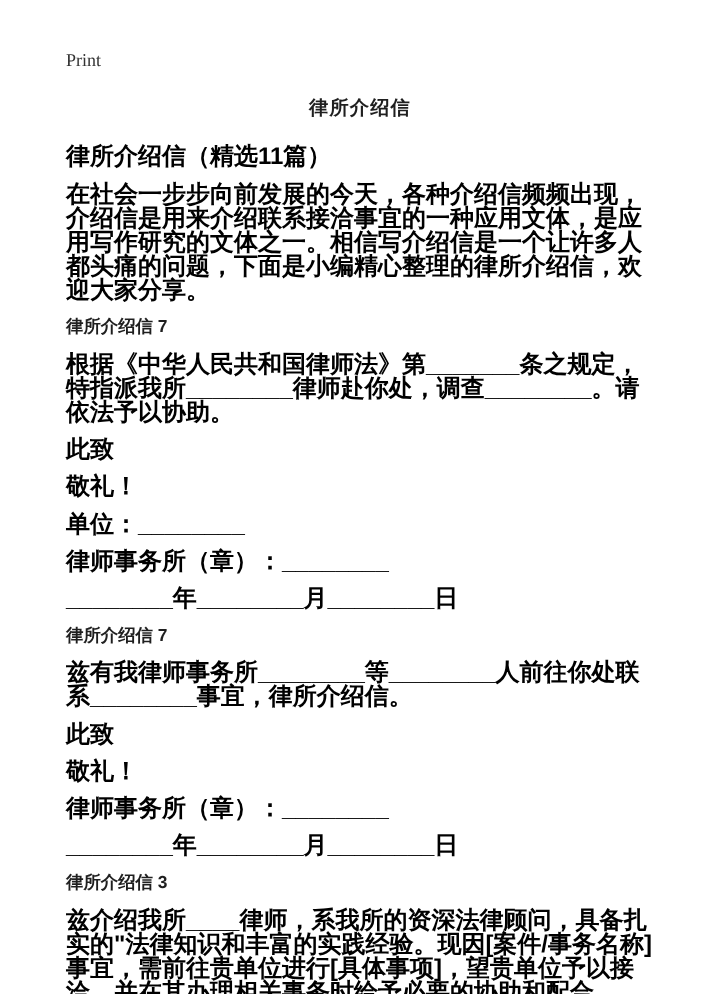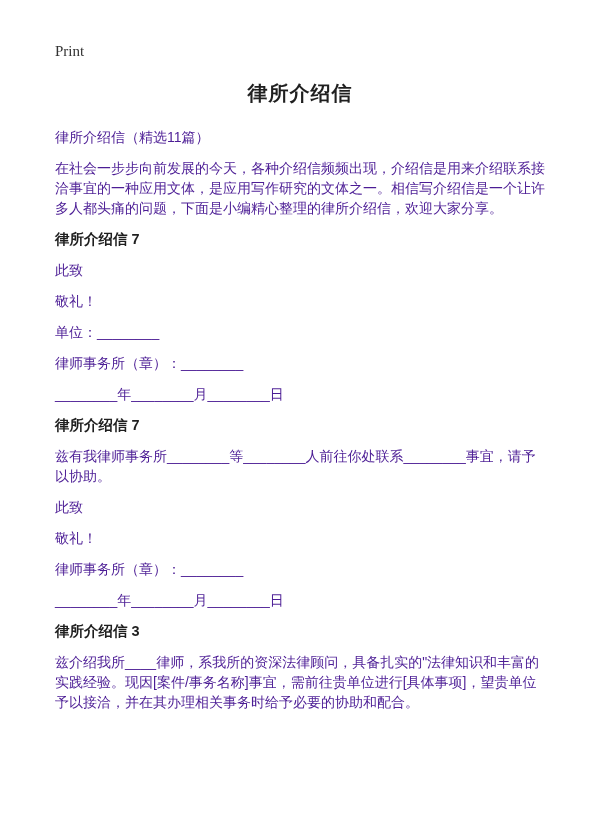--- a/index.html
+++ b/index.html
@@ -24,33 +24,34 @@
   .print-label {
     font-family: "Liberation Serif", "DejaVu Serif", serif;
     font-size: 15px;
     color: #333333;
     margin: 0 0 14px 0;
     cursor: pointer;
     display: inline-block;
     text-align: right;
   }
   h1.doc-title {
-    font-size: 20px;
+    font-size: 16px;
     font-weight: bold;
     color: #1f1f1f;
     text-align: center;
     margin: 6px 0 20px 0;
     letter-spacing: 1px;
   }
   p.body-text {
-    font-size: 14px;
+    font-size: 20px;
     line-height: 20px;
     margin: 0 0 11px 0;
-    color: #4c1d95;
+    color: #000000;
     word-break: break-all;
+    font-weight: bold;
   }
   h2.section-heading {
     font-size: 14.5px;
     font-weight: bold;
     color: #1f1f1f;
     margin: 0 0 11px 0;
     line-height: 20px;
   }
 </style>
 </head>
@@ -60,27 +61,28 @@
   <span class="print-label">Print</span>
 
   <h1 class="doc-title">律所介绍信</h1>
 
   <p class="body-text">律所介绍信（精选11篇）</p>
 
   <p class="body-text">在社会一步步向前发展的今天，各种介绍信频频出现，介绍信是用来介绍联系接洽事宜的一种应用文体，是应用写作研究的文体之一。相信写介绍信是一个让许多人都头痛的问题，下面是小编精心整理的律所介绍信，欢迎大家分享。</p>
 
   <div id="sections">
       <h2 class="section-heading">律所介绍信 7</h2>
+      <p class="body-text">根据《中华人民共和国律师法》第_______条之规定，特指派我所________律师赴你处，调查________。请依法予以协助。</p>
       <p class="body-text">此致</p>
       <p class="body-text">敬礼！</p>
       <p class="body-text">单位：________</p>
       <p class="body-text">律师事务所（章）：________</p>
       <p class="body-text">________年________月________日</p>
       <h2 class="section-heading">律所介绍信 7</h2>
-      <p class="body-text">兹有我律师事务所________等________人前往你处联系________事宜，请予以协助。</p>
+      <p class="body-text">兹有我律师事务所________等________人前往你处联系________事宜，律所介绍信。</p>
       <p class="body-text">此致</p>
       <p class="body-text">敬礼！</p>
       <p class="body-text">律师事务所（章）：________</p>
       <p class="body-text">________年________月________日</p>
       <h2 class="section-heading">律所介绍信 3</h2>
       <p class="body-text">兹介绍我所____律师，系我所的资深法律顾问，具备扎实的"法律知识和丰富的实践经验。现因[案件/事务名称]事宜，需前往贵单位进行[具体事项]，望贵单位予以接洽，并在其办理相关事务时给予必要的协助和配合。</p>
     </div>
 </div>
 
 </body></html>

